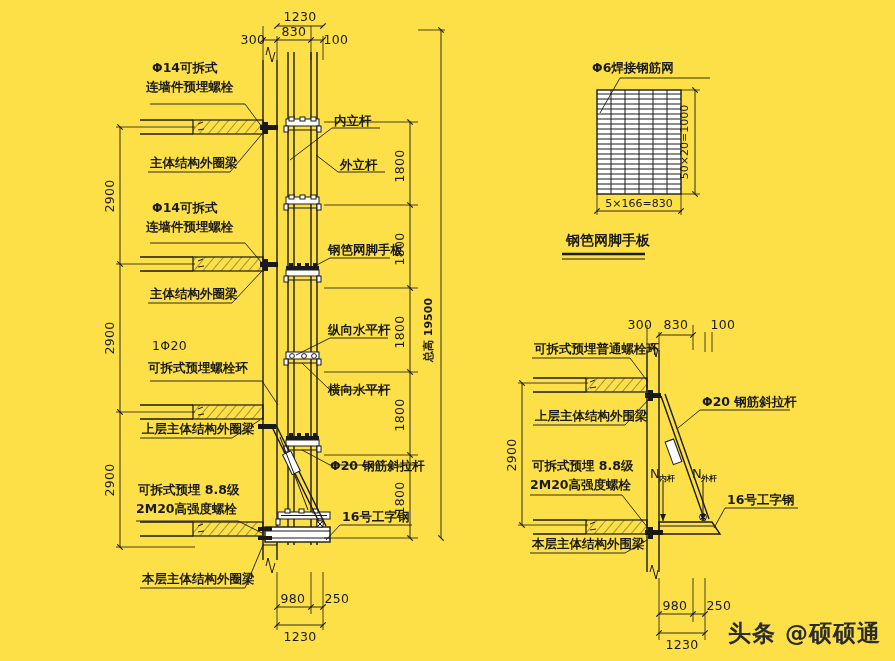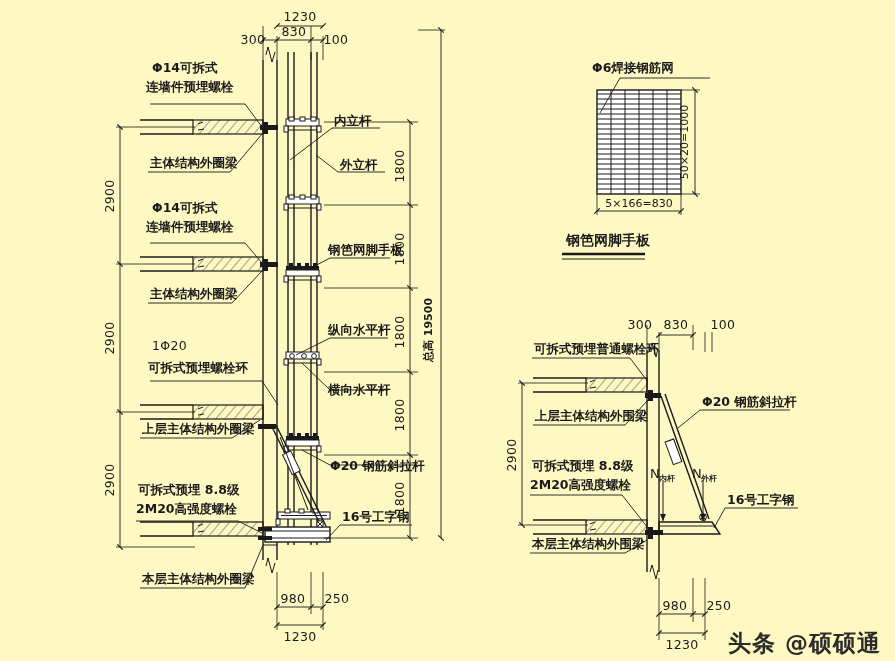--- a/index.html
+++ b/index.html
@@ -7,21 +7,21 @@
     margin: 0; padding: 0;
     background: #ffffff;
   }
   body {
     font-family: "DejaVu Sans", "Liberation Sans", sans-serif;
   }
   #sheet {
     position: relative;
     width: 895px;
     height: 661px;
-    background: #fef9c3;
+    background: #fde047;
     overflow: hidden;
   }
   #sheet svg {
     position: absolute;
     left: 0; top: 0;
     width: 895px;
     height: 661px;
   }
   .ln { stroke: #1a1a1a; fill: none; }
   .thin { stroke-width: 1; }
@@ -40,21 +40,21 @@
   .dimtxt-sm { font-size: 11px; }
   .cjk { font-size: 12.5px; font-weight: 600; }
   .cjk-sm { font-size: 11px; font-weight: 600; }
   .cjk-lg { font-size: 14px; font-weight: 700; }
   .forcetxt { font-size: 13px; }
   .forcesub { font-size: 8px; font-weight: 600; }
 
   .wm {
     position: absolute;
     right: 14px;
-    bottom: 2px;
+    bottom: 12px;
     font-size: 23px;
     font-weight: 700;
     color: #2b2b2b;
     letter-spacing: 1px;
     white-space: nowrap;
     font-family: "DejaVu Sans", "Liberation Sans", sans-serif;
   }
 </style>
 </head>
 <body>

